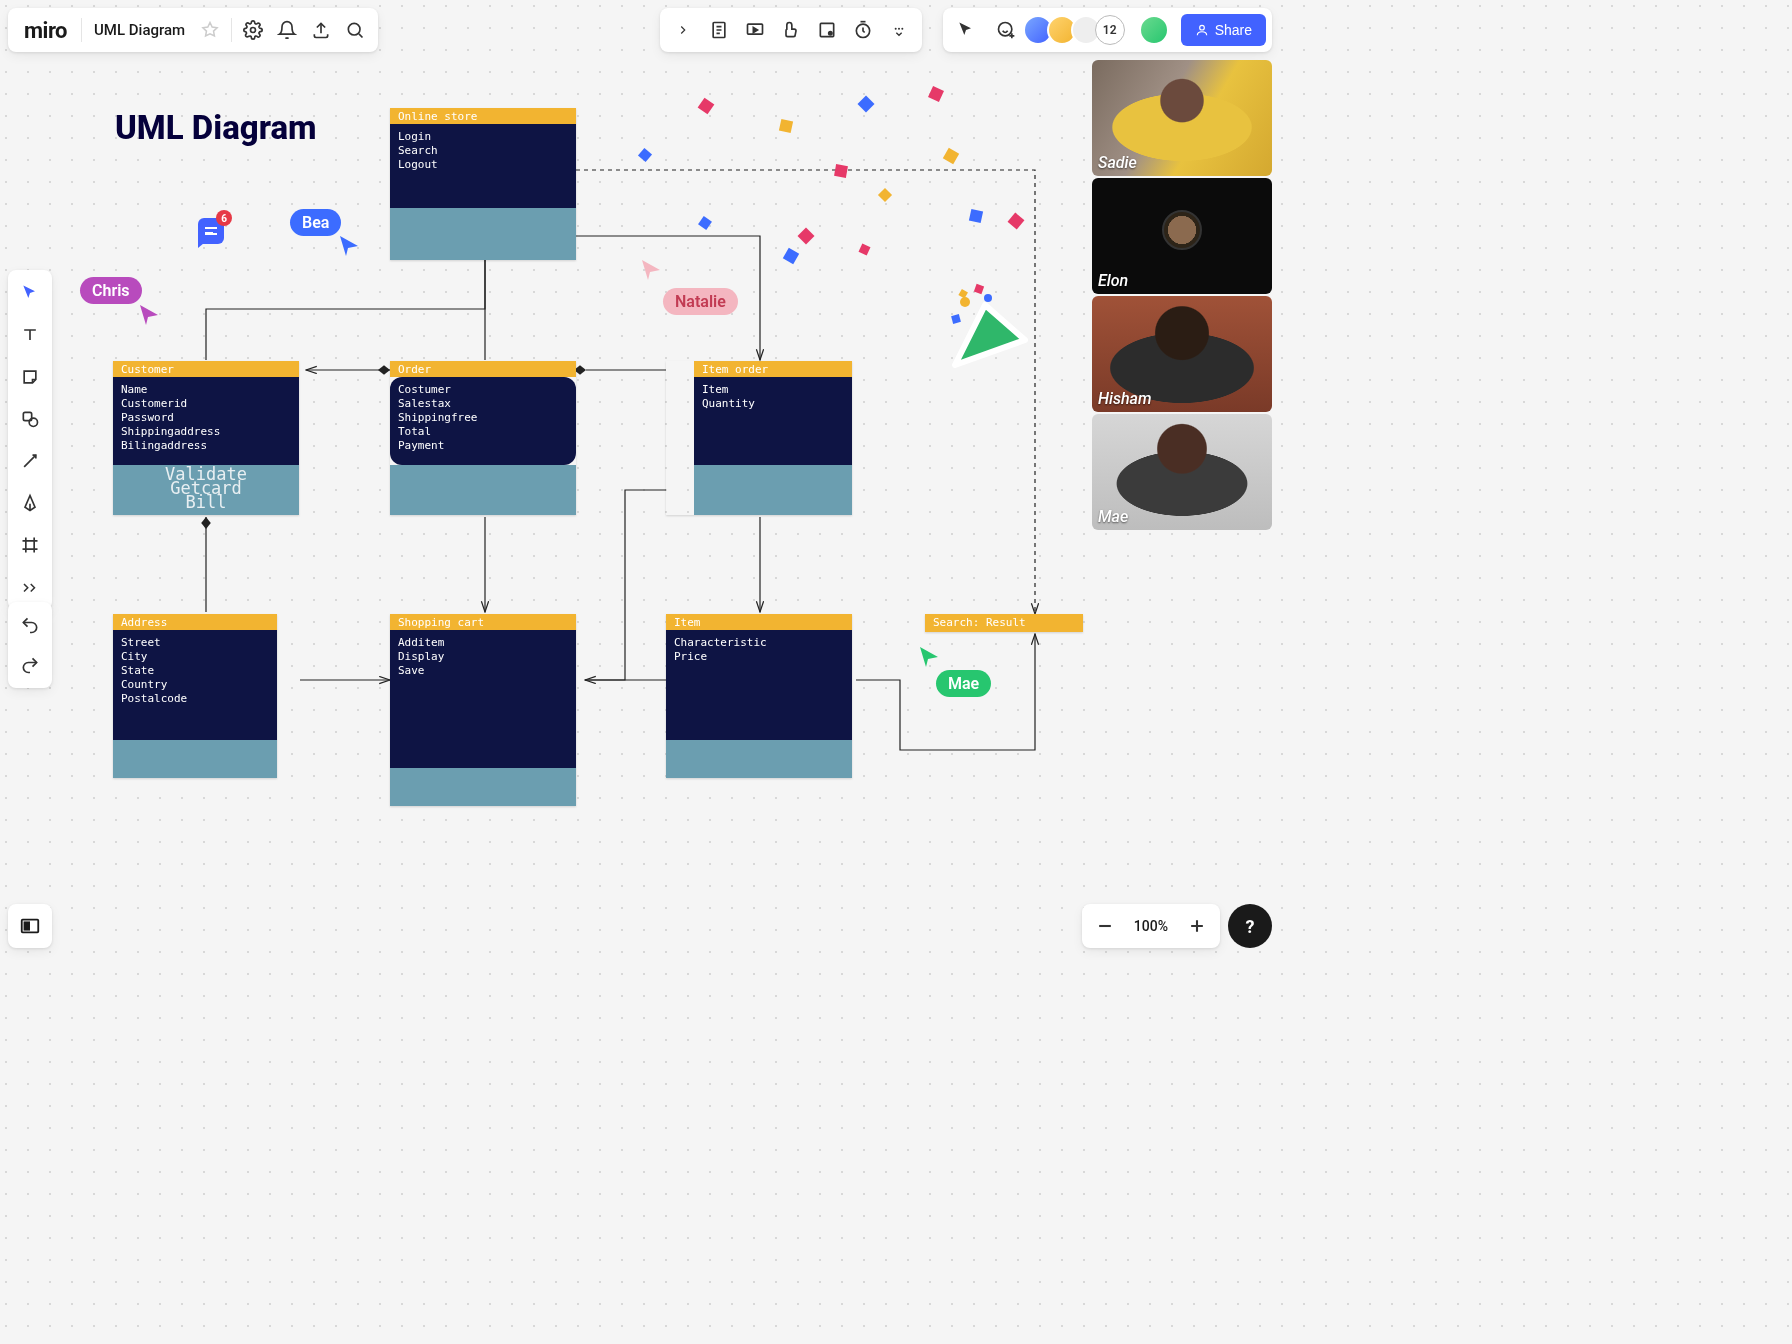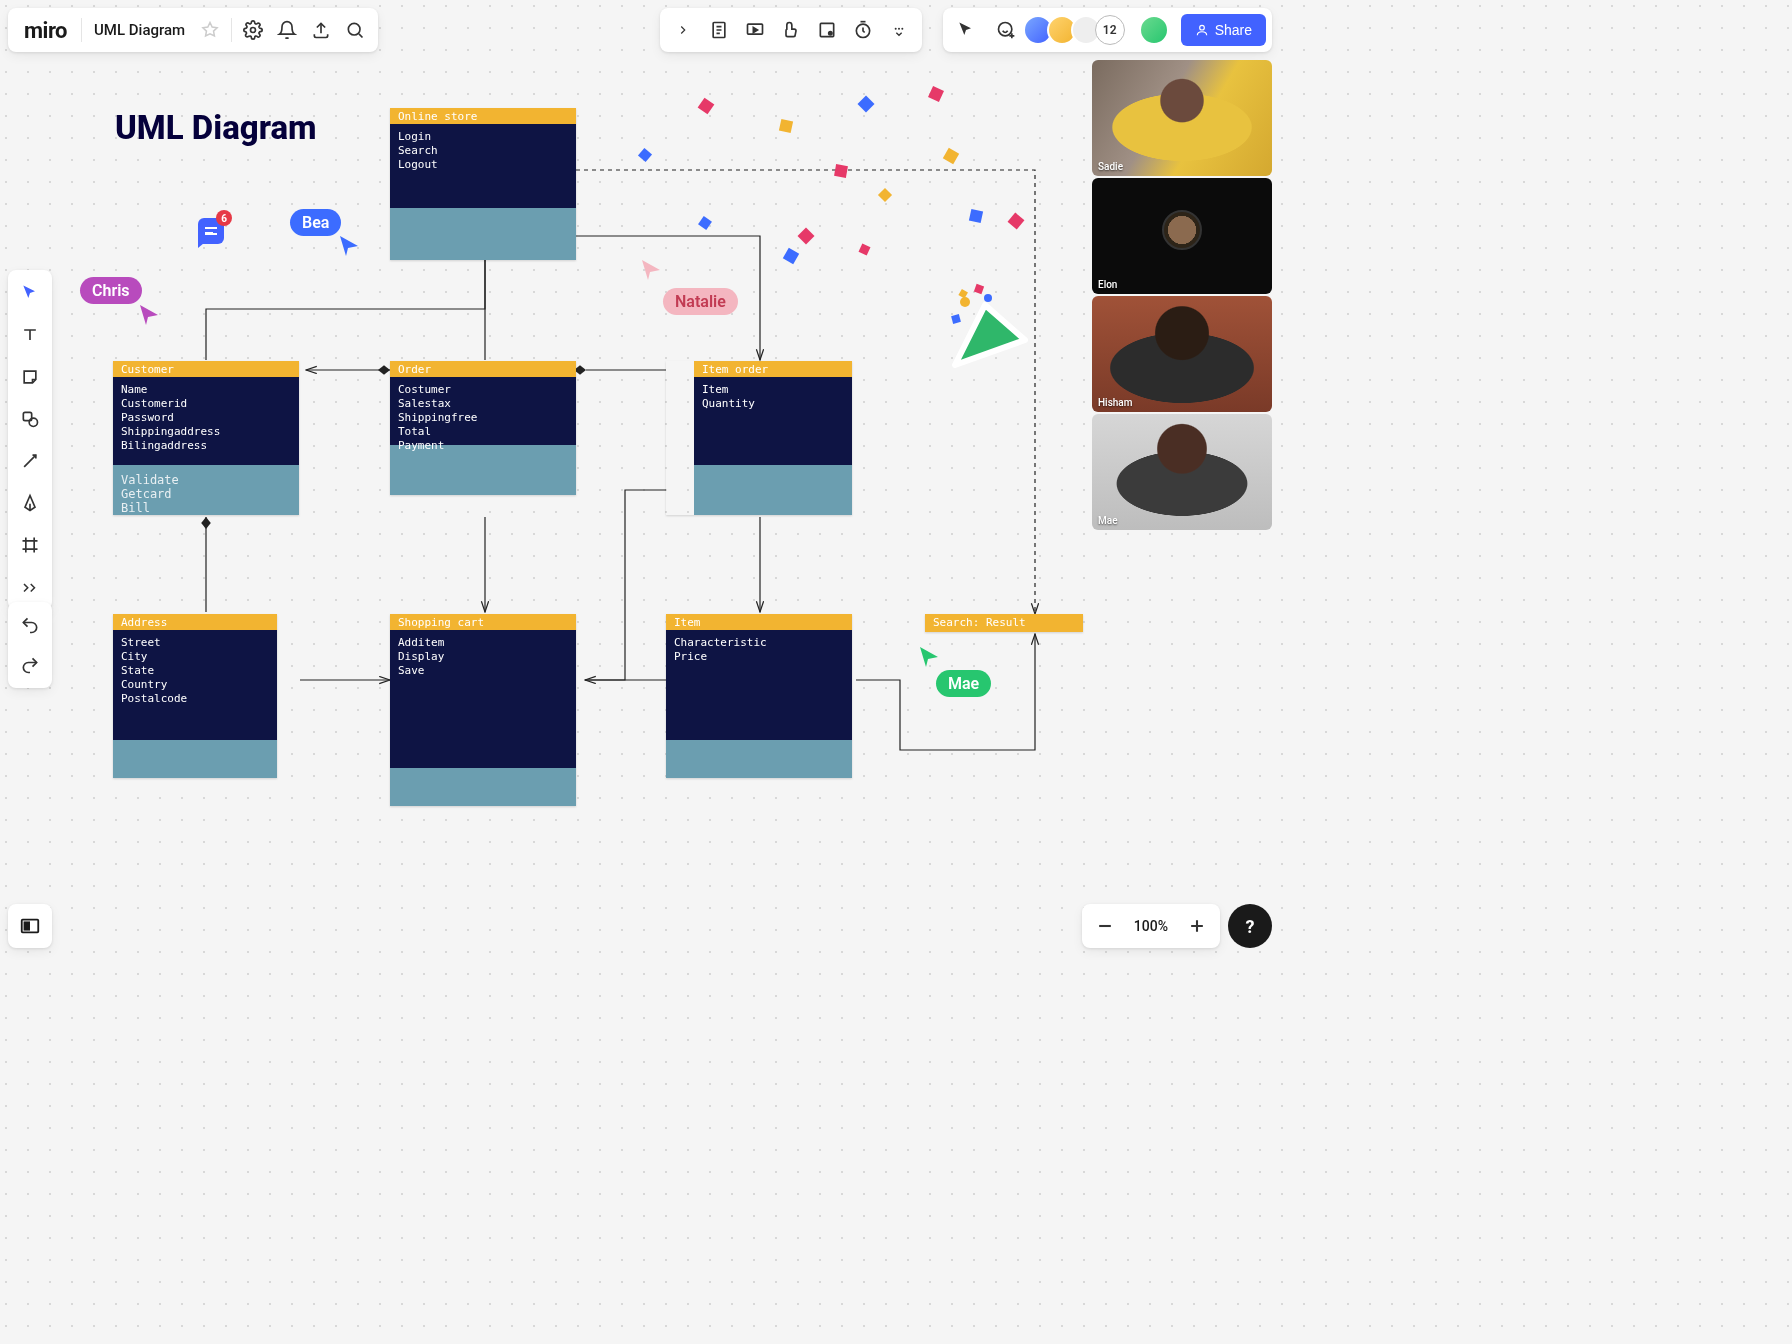--- a/index.html
+++ b/index.html
@@ -101,22 +101,23 @@
   
   .video-col{
     position:absolute;top:60px;right:8px;width:180px;
     display:flex;flex-direction:column;gap:2px;
   }
   .video-tile{
     width:180px;height:116px;border-radius:6px;position:relative;overflow:hidden;
     background:#333;
   }
   .video-name{
-    position:absolute;bottom:4px;left:6px;color:#fff;font-size:10px;font-weight:500;
+    position:absolute;bottom:4px;left:6px;color:#fff;font-size:16px;font-weight:500;
     text-shadow:0 1px 2px rgba(0,0,0,.6);
+    font-style:italic;
   }
   
   .canvas{position:absolute;inset:0;pointer-events:none;}
   .canvas *{pointer-events:auto;}
   .page-title{
     position:absolute;top:108px;left:115px;
     font-size:33px;font-weight:800;color:#05003b;
   }
   .uml-box{
     position:absolute;
@@ -127,22 +128,22 @@
     font-family:ui-monospace,Menlo,Consolas,monospace;font-size:11px;
     padding:3px 8px;height:16px;line-height:11px;
   }
   .uml-body{
     background:var(--navy);color:#fff;
     font-family:ui-monospace,Menlo,Consolas,monospace;font-size:11px;
     padding:6px 8px;line-height:14px;white-space:pre;
   }
   .uml-foot{
     background:var(--steel);color:#e8eff2;
-    font-family:ui-monospace,Menlo,Consolas,monospace;font-size:12px;
-    padding:8px 8px;line-height:14px;white-space:pre;
+    font-family:ui-monospace,Menlo,Consolas,monospace;font-size:17px;
+    padding:2px 8px;line-height:14px;white-space:pre;text-align:center;
   }
   .uml-pad{background:var(--steel);}
   
   .cursor-label{
     position:absolute;border-radius:14px;padding:4px 12px;
     font-size:16px;font-weight:600;color:#fff;
     display:flex;align-items:center;
   }
   
   .comment-badge{
@@ -228,21 +229,21 @@
 Password
 Shippingaddress
 Bilingaddress</div>
   <div class="uml-foot" style="height:50px;">Validate
 Getcard
 Bill</div>
 </div>
 
 <div class="uml-box" style="left:390px;top:361px;width:186px;">
   <div class="uml-title">Order</div>
-  <div class="uml-body" style="height:68px;">Costumer
+  <div class="uml-body" style="height:88px;border-radius:12px;">Costumer
 Salestax
 Shippingfree
 Total
 Payment</div>
   <div class="uml-pad" style="height:50px;"></div>
 </div>
 
 <div class="uml-box" style="left:666px;top:361px;width:186px;padding-left:28px;">
   <div class="uml-title">Item order</div>
   <div class="uml-body" style="height:88px;">Item

